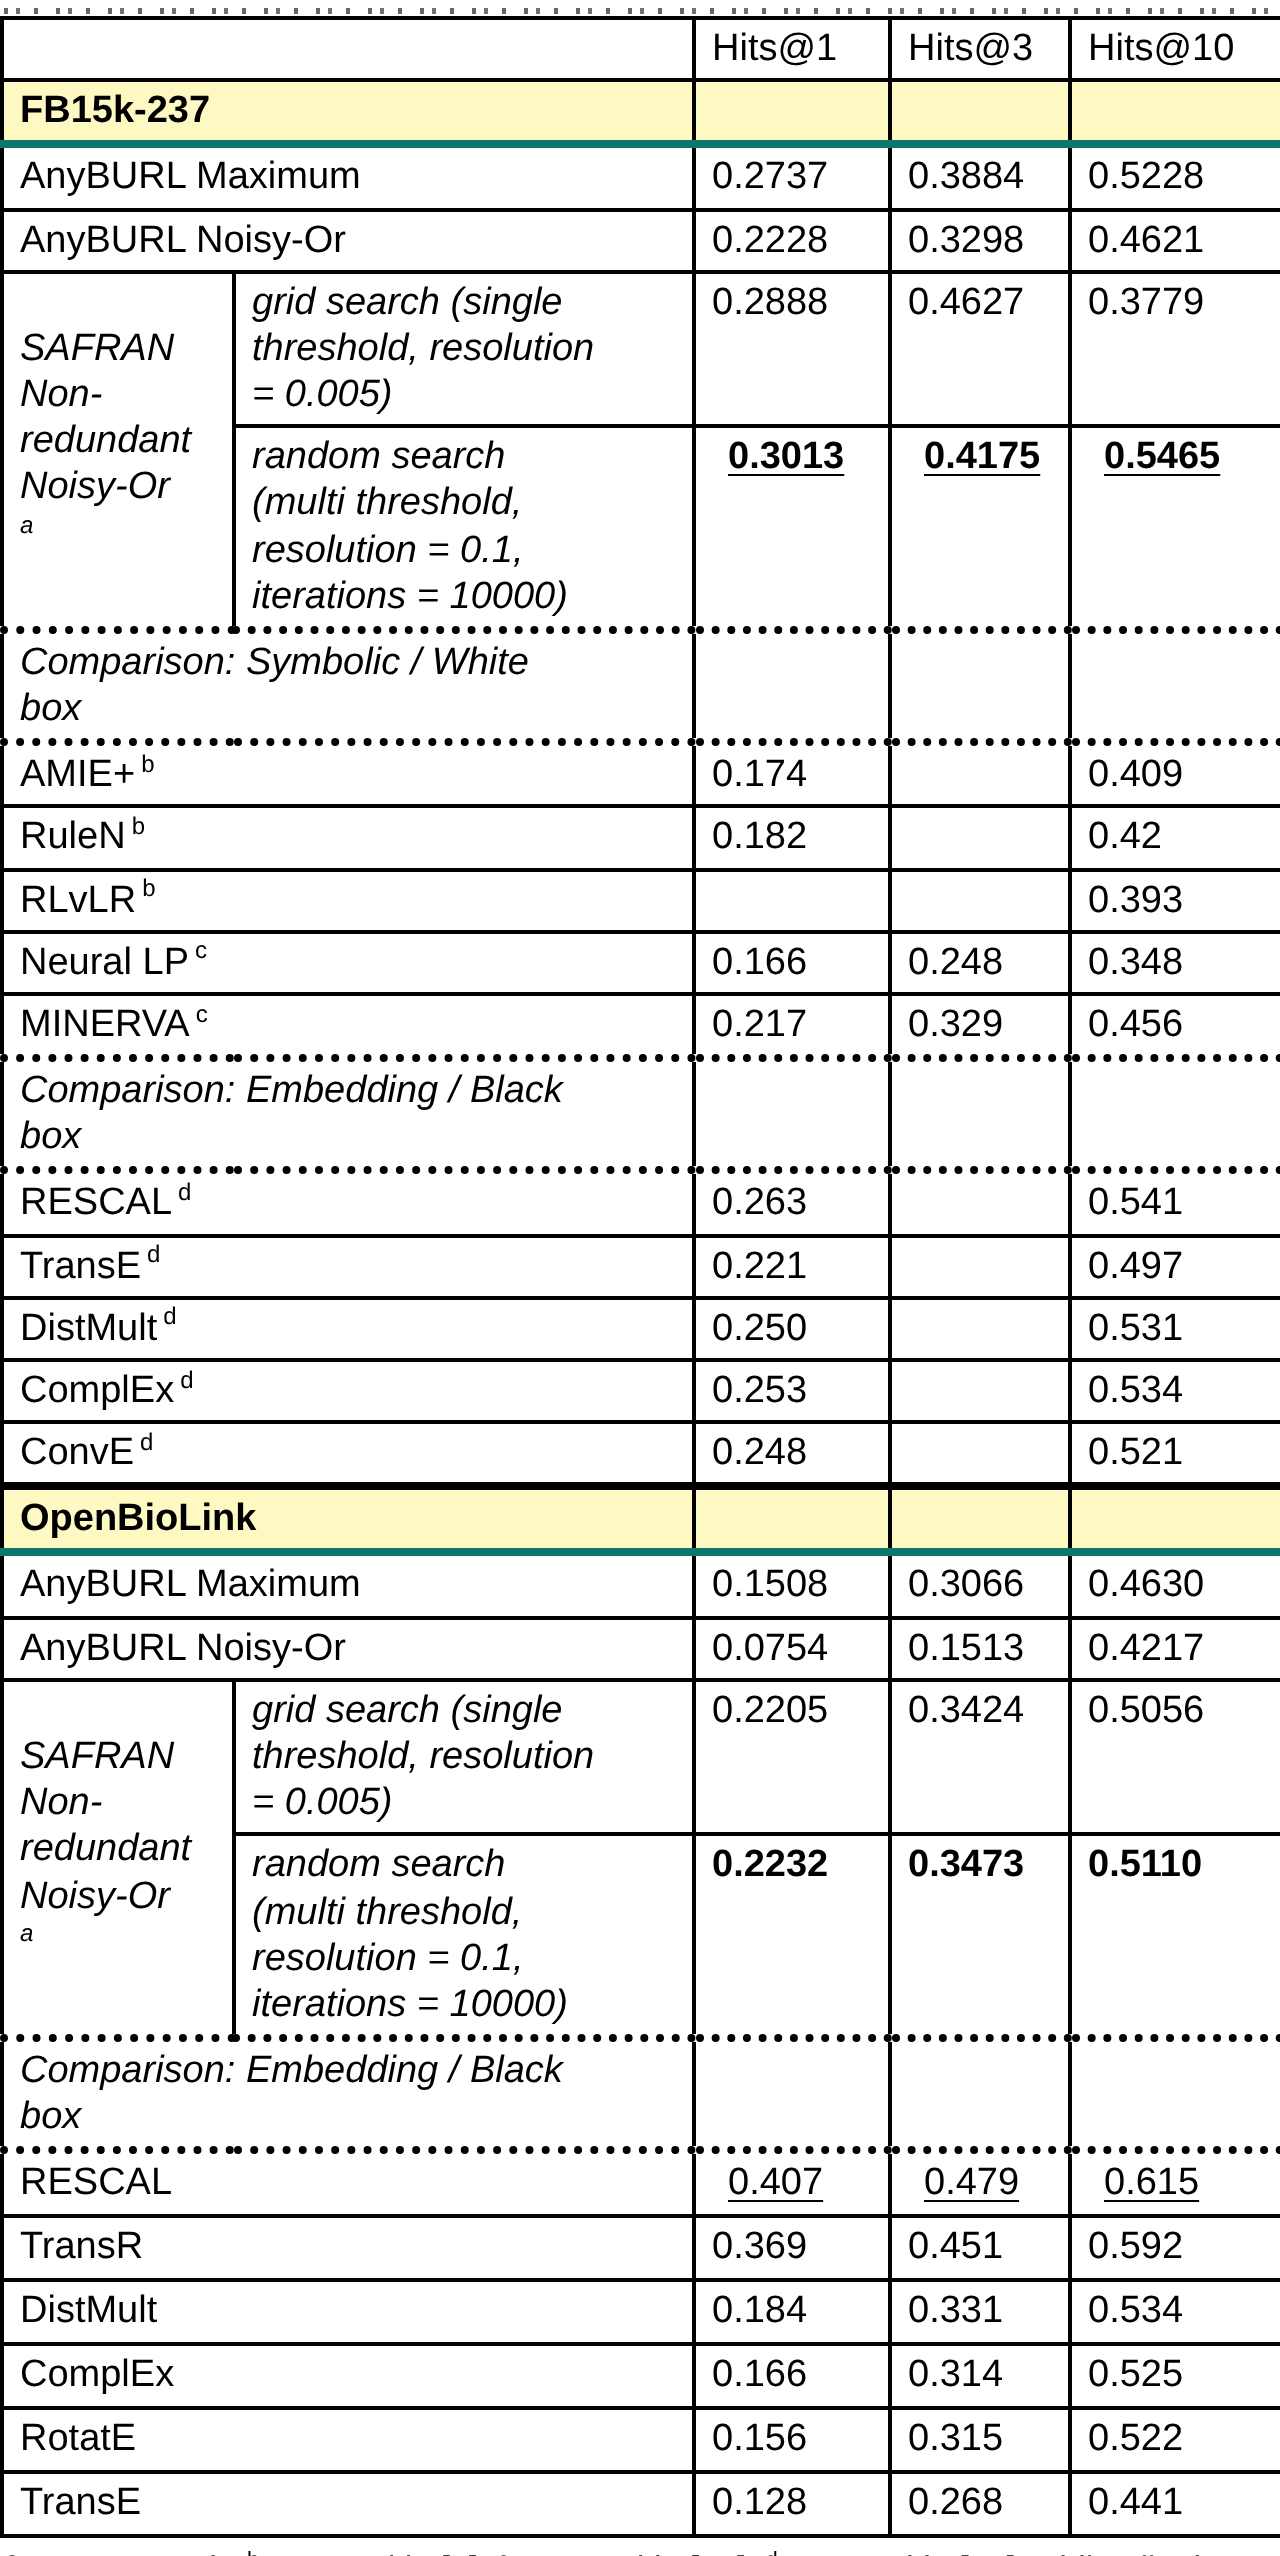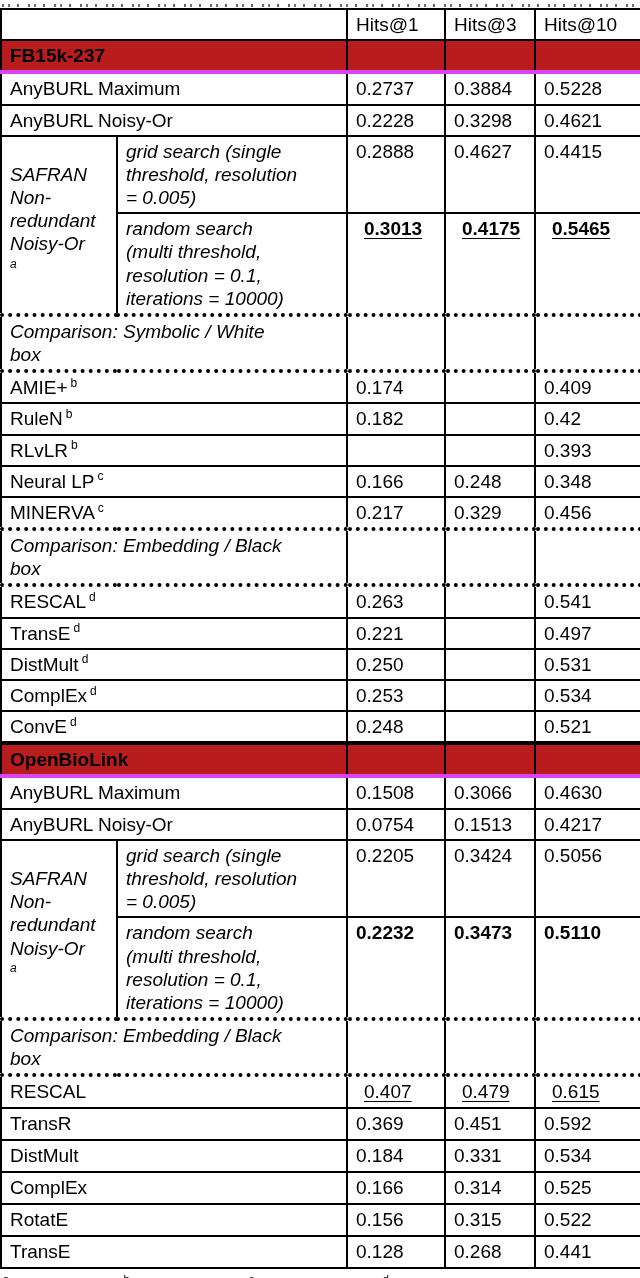--- a/index.html
+++ b/index.html
@@ -26,21 +26,21 @@
     border:2px solid #000;
   }
   td, th {
     border:2px solid #000;
     padding:3px 6px 3px 8px;
     vertical-align:top; text-align:left;
     font-weight:normal; overflow:hidden;
   }
   tr.h28{height:28px} tr.h30{height:30px} tr.h32{height:32px}
   tr.h48{height:48px} tr.h72{height:72px} tr.h94{height:94px}
-  .section-row td { font-weight:bold; background:#b91c1c; border-bottom:4px solid #d946ef; }
+  .section-row td { font-weight:bold; background:#fef9c3; border-bottom:4px solid #0f766e; }
   .section-row.thick-top td { border-top:4px solid #000; }
   .dotted-row td { border-top:4px dotted #000; border-bottom:4px dotted #000; font-style:italic; }
   .it { font-style:italic; }
   .prewrap { white-space:pre-line; }
   .bold { font-weight:bold; }
   .uline { text-decoration:underline; text-underline-offset:3px;padding-left:16px; }
   sup { font-size:12px; line-height:0; }
   .method-sup { margin-left:3px; }
   .sup-line { margin-top:1px; }
   .footnote {
@@ -96,21 +96,21 @@
 Non-
 redundant
 Noisy-Or</span>
       <div class="sup-line"><sup>a</sup></div>
     </td>
     <td class="it prewrap">grid search (single
 threshold, resolution
 = 0.005)</td>
     <td>0.2888</td>
     <td>0.4627</td>
-    <td>0.4415</td>
+    <td>0.3779</td>
   </tr>
   <tr class="h94">
     <td class="it prewrap">random search
 (multi threshold,
 resolution = 0.1,
 iterations = 10000)</td>
     <td class="bold uline">0.3013</td>
     <td class="bold uline">0.4175</td>
     <td class="bold uline">0.5465</td>
   </tr>

